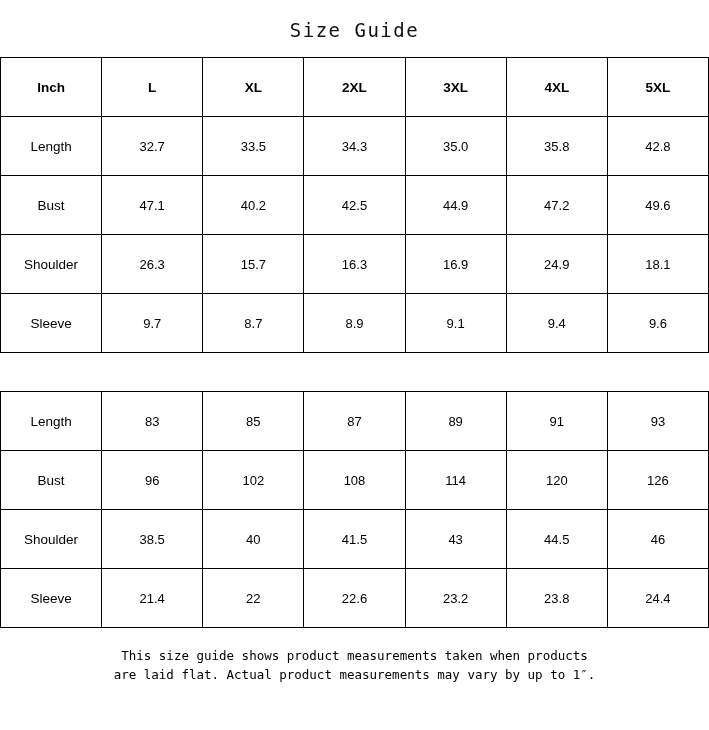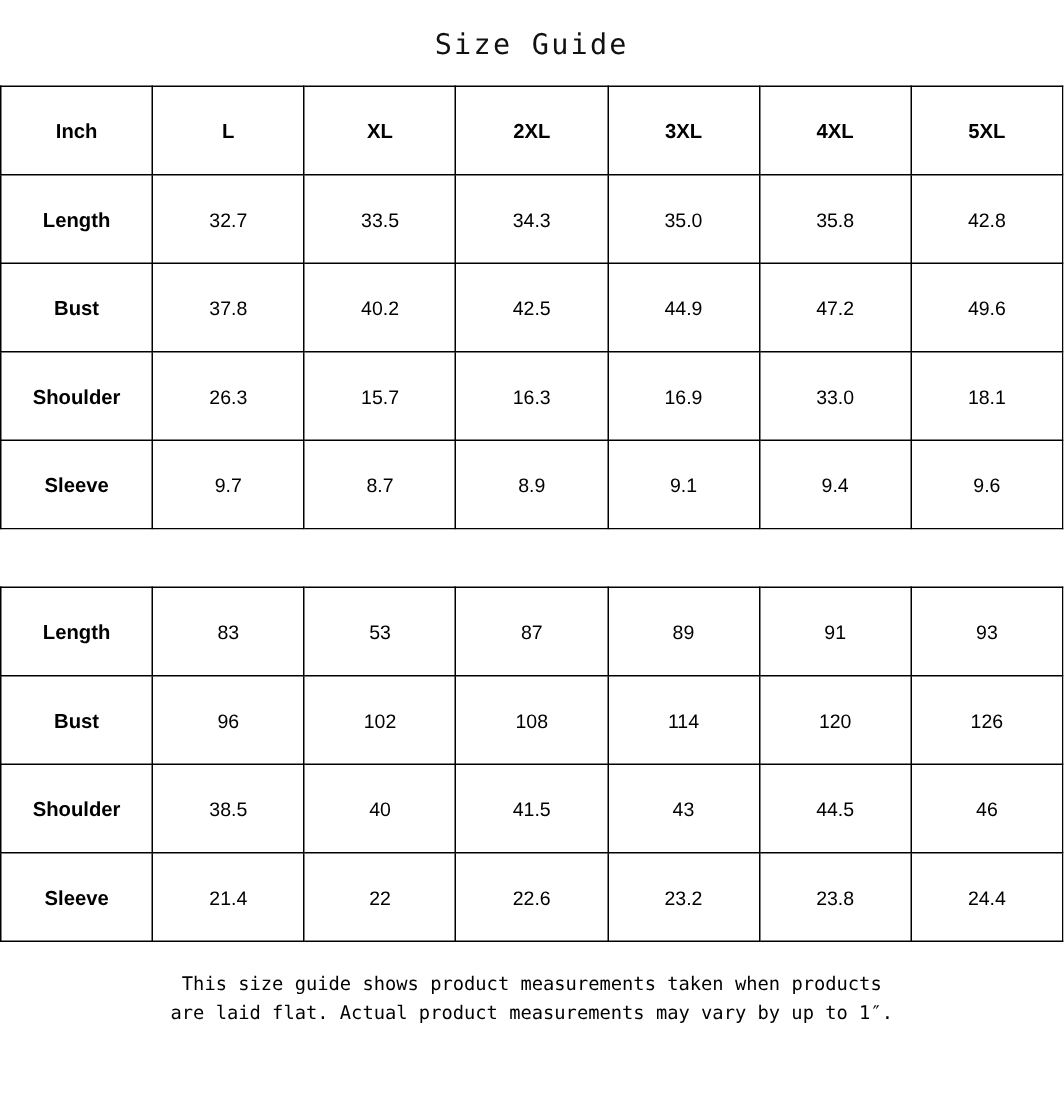--- a/index.html
+++ b/index.html
@@ -41,21 +41,21 @@
     text-align: center;
     vertical-align: middle;
     font-size: 13px;
     color: #000000;
   }
   table.size-table td.head-cell {
     font-weight: bold;
     font-size: 13.5px;
   }
   table.size-table td.row-label {
-    font-weight: bold;
+    font-weight: normal;
     font-size: 13.5px;
   }
   table.size-table col.c0 { width: 101px; }
   table.size-table col.cx { width: 101px; }
 
   .gap {
     height: 38px;
     width: 709px;
     background: #ffffff;
   }
@@ -102,34 +102,34 @@
         <td class="row-label">Length</td>
         <td>32.7</td>
         <td>33.5</td>
         <td>34.3</td>
         <td>35.0</td>
         <td>35.8</td>
         <td>42.8</td>
       </tr>
       <tr>
         <td class="row-label">Bust</td>
-        <td>37.8</td>
+        <td>47.1</td>
         <td>40.2</td>
         <td>42.5</td>
         <td>44.9</td>
         <td>47.2</td>
         <td>49.6</td>
       </tr>
       <tr>
         <td class="row-label">Shoulder</td>
         <td>26.3</td>
         <td>15.7</td>
         <td>16.3</td>
         <td>16.9</td>
-        <td>33.0</td>
+        <td>24.9</td>
         <td>18.1</td>
       </tr>
       <tr>
         <td class="row-label">Sleeve</td>
         <td>9.7</td>
         <td>8.7</td>
         <td>8.9</td>
         <td>9.1</td>
         <td>9.4</td>
         <td>9.6</td>
@@ -146,21 +146,21 @@
         <col class="cx">
         <col class="cx">
         <col class="cx">
         <col class="cx">
         <col class="cx">
     </colgroup>
     <tbody>
       <tr>
         <td class="row-label">Length</td>
         <td>83</td>
-        <td>53</td>
+        <td>85</td>
         <td>87</td>
         <td>89</td>
         <td>91</td>
         <td>93</td>
       </tr>
       <tr>
         <td class="row-label">Bust</td>
         <td>96</td>
         <td>102</td>
         <td>108</td>

